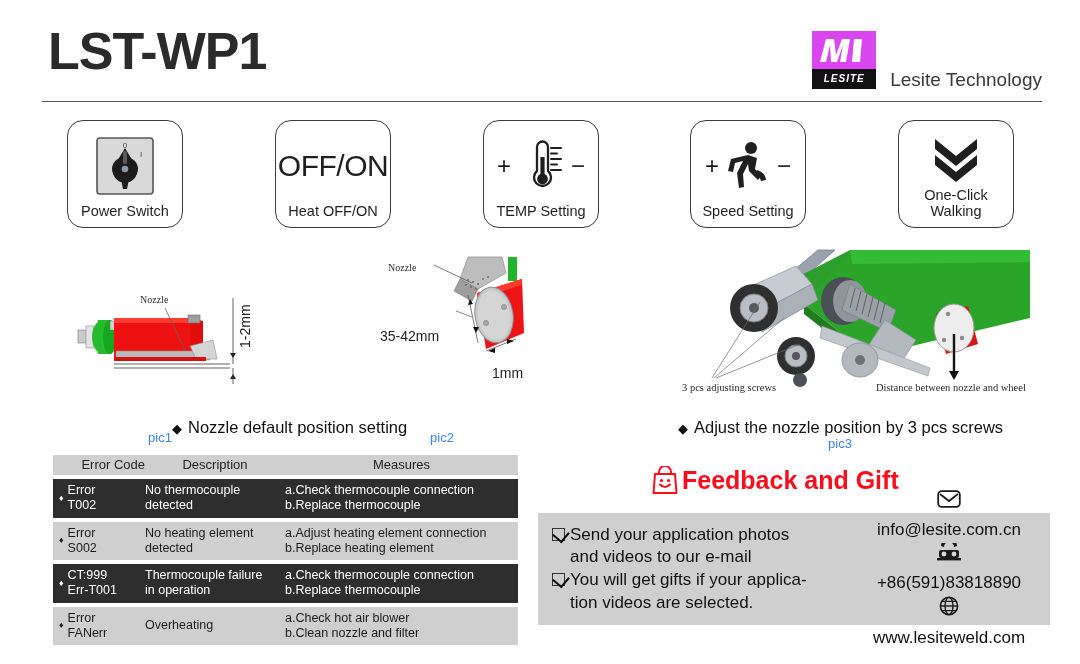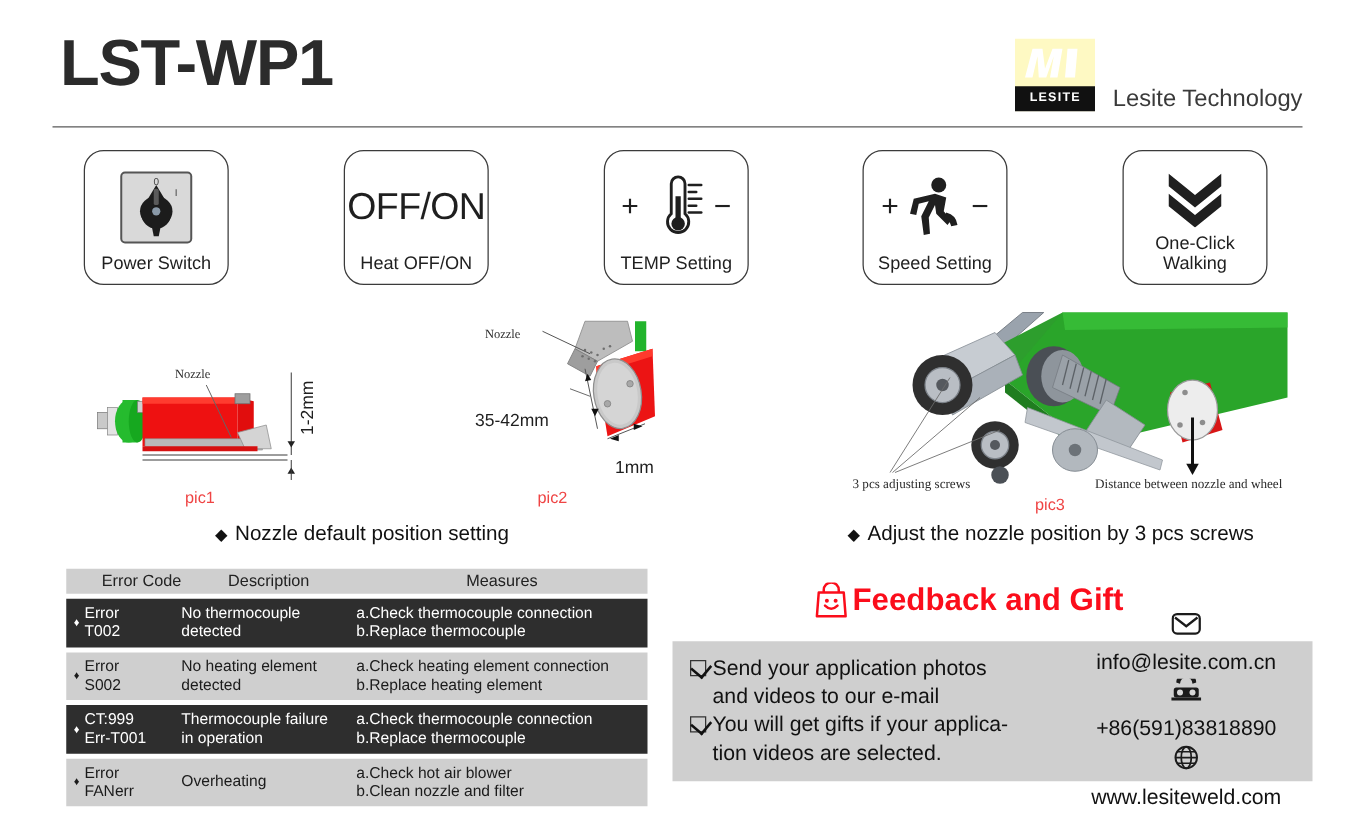--- a/index.html
+++ b/index.html
@@ -11,21 +11,21 @@
   }
   .page { position: relative; width: 1080px; height: 664px; background:#fff; }
 
   
   .title {
     position: absolute; left: 48px; top: 25px;
     font-size: 52px; font-weight: bold; color: #2b2b2b;
     letter-spacing: -1px; line-height: 1;
   }
   .brand { position: absolute; right: 38px; top: 28px; display:flex; align-items:center; gap:14px; }
-  .logo-mark { width: 64px; height: 58px; background:#fef9c3; position:relative; display:block; }
+  .logo-mark { width: 64px; height: 58px; background:#d946ef; position:relative; display:block;font-style:italic; }
   .logo-mark .glyph { position:absolute; left:0; top:0; width:64px; height:38px; }
   .logo-mark .banner {
     position:absolute; left:0; bottom:0; width:64px; height:20px;
     background:#111; color:#fff; font-size:10px; font-weight:bold;
     letter-spacing:1px; text-align:center; line-height:20px;
   }
   .brand-name { font-size:19px; color:#3a3a3a;margin-top:41px; }
   .divider { position:absolute; left:42px; top:101px; width:1000px; height:1px; background:#5a5a5a; }
 
   
@@ -46,21 +46,21 @@
   #f-speed  { left: 690px; width: 116px; }
   #f-walk   { left: 898px; width: 116px; }
 
   .offon { font-size: 30px; color:#1f1f1f; letter-spacing:-0.5px; }
 
   .plusminus { display:flex; align-items:center; justify-content:center; gap:8px; width:100%; }
   .pm-sign { font-size: 24px; color:#1f1f1f; line-height:1; }
 
   
   .diagram { position:absolute; }
-  .piccap { position:absolute; font-size:13px; color:#ef4444; text-align:center; }
+  .piccap { position:absolute; font-size:13px; color:#3b82f6; text-align:center;margin-top:40px; }
   .lbl-serif { position:absolute; font-family:"Liberation Serif", serif; font-size:10px; color:#2b2b2b; }
   .dim-text { position:absolute; font-size:14px; color:#1f1f1f; }
   .dim-vert { transform: rotate(-90deg); transform-origin: left top; }
 
   .bullet-line { position:absolute; font-size:16.5px; color:#111; white-space:nowrap; }
   .bullet-line .dia { font-size:13px; margin-right:6px; }
 
   
   .etable { position:absolute; left:53px; top:455px; width:465px; }
   .erow { display:flex; width:100%; margin-bottom:4px; }
@@ -329,21 +329,21 @@
       <div class="c-desc txt"><span>No thermocouple</span><br><span>detected</span></div>
       <div class="c-meas txt"><span>a.Check thermocouple connection</span><br><span>b.Replace thermocouple</span></div>
     </div>
 
     <div class="erow r-light">
       <div class="c-code">
         <span class="dmark">♦</span>
         <span class="txt"><span>Error</span><br><span>S002</span></span>
       </div>
       <div class="c-desc txt"><span>No heating element</span><br><span>detected</span></div>
-      <div class="c-meas txt"><span>a.Check heating element connection</span><br><span>b.Replace heating element</span></div>
+      <div class="c-meas txt"><span>a.Adjust heating element connection</span><br><span>b.Replace heating element</span></div>
     </div>
 
     <div class="erow r-dark">
       <div class="c-code">
         <span class="dmark">♦</span>
         <span class="txt"><span>CT:999</span><br><span>Err-T001</span></span>
       </div>
       <div class="c-desc txt"><span>Thermocouple failure</span><br><span>in operation</span></div>
       <div class="c-meas txt"><span>a.Check thermocouple connection</span><br><span>b.Replace thermocouple</span></div>
     </div>

